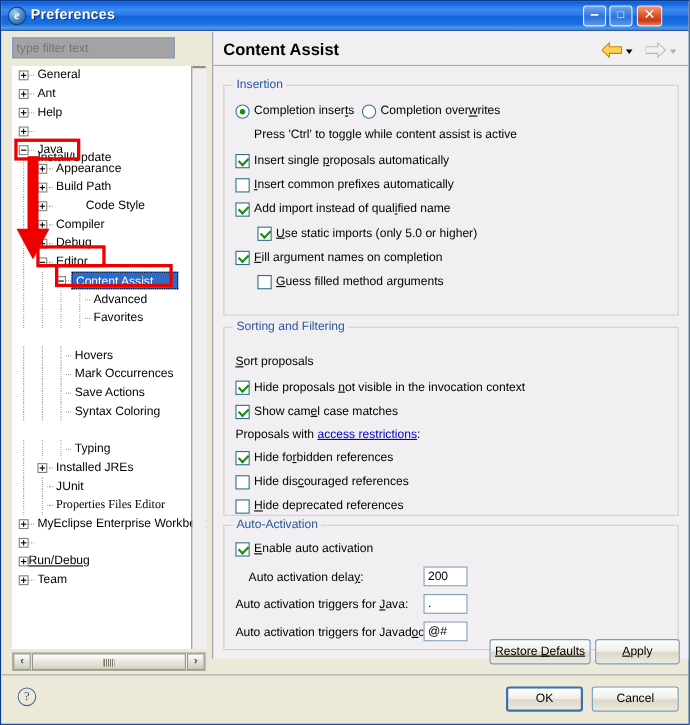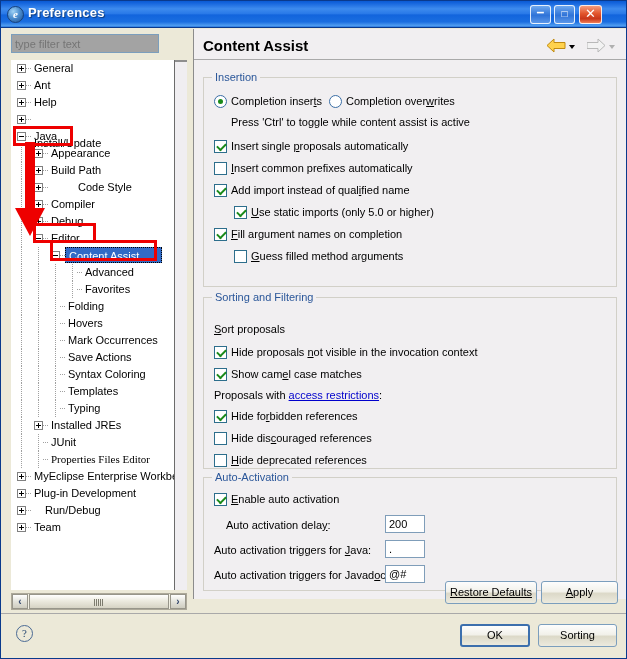--- a/index.html
+++ b/index.html
@@ -441,27 +441,20 @@
         <span class="tlabel" style="left: 74px;">Advanced</span>
       </div>
       <div class="tnode" style="top: 221px; left: 0px; width: 196px;">
         <div class="tvline" style="left: 10px; top: 0px; height: 17px;"></div>
         <div class="tvline" style="left: 27px; top: 0px; height: 17px;"></div>
         <div class="tvline" style="left: 44px; top: 0px; height: 17px;"></div>
         <div class="tdots" style="left: 66px;"></div>
         <div class="tvline" style="left: 61px; top: 0px; height: 17px;"></div>
         <span class="tlabel" style="left: 74px;">Favorites</span>
       </div>
-      <div class="tnode" style="top: 238px; left: 0px; width: 176px;">
-        <div class="tvline" style="left: 10px; top: 0px; height: 17px;"></div>
-        <div class="tvline" style="left: 27px; top: 0px; height: 17px;"></div>
-        <div class="tdots" style="left: 49px;"></div>
-        <div class="tvline" style="left: 44px; top: 0px; height: 17px;"></div>
-        <span class="tlabel" style="left: 57px;">Folding</span>
-      </div>
       <div class="tnode" style="top: 255px; left: 0px; width: 176px;">
         <div class="tvline" style="left: 10px; top: 0px; height: 17px;"></div>
         <div class="tvline" style="left: 27px; top: 0px; height: 17px;"></div>
         <div class="tdots" style="left: 49px;"></div>
         <div class="tvline" style="left: 44px; top: 0px; height: 17px;"></div>
         <span class="tlabel" style="left: 57px;">Hovers</span>
       </div>
       <div class="tnode" style="top: 272px; left: 0px; width: 176px;">
         <div class="tvline" style="left: 10px; top: 0px; height: 17px;"></div>
         <div class="tvline" style="left: 27px; top: 0px; height: 17px;"></div>
@@ -476,27 +469,20 @@
         <div class="tvline" style="left: 44px; top: 0px; height: 17px;"></div>
         <span class="tlabel" style="left: 57px;">Save Actions</span>
       </div>
       <div class="tnode" style="top: 306px; left: 0px; width: 176px;">
         <div class="tvline" style="left: 10px; top: 0px; height: 17px;"></div>
         <div class="tvline" style="left: 27px; top: 0px; height: 17px;"></div>
         <div class="tdots" style="left: 49px;"></div>
         <div class="tvline" style="left: 44px; top: 0px; height: 17px;"></div>
         <span class="tlabel" style="left: 57px;">Syntax Coloring</span>
       </div>
-      <div class="tnode" style="top: 323px; left: 0px; width: 176px;">
-        <div class="tvline" style="left: 10px; top: 0px; height: 17px;"></div>
-        <div class="tvline" style="left: 27px; top: 0px; height: 17px;"></div>
-        <div class="tdots" style="left: 49px;"></div>
-        <div class="tvline" style="left: 44px; top: 0px; height: 17px;"></div>
-        <span class="tlabel" style="left: 57px;">Templates</span>
-      </div>
       <div class="tnode" style="top: 340px; left: 0px; width: 176px;">
         <div class="tvline" style="left: 10px; top: 0px; height: 17px;"></div>
         <div class="tvline" style="left: 27px; top: 0px; height: 17px;"></div>
         <div class="tdots" style="left: 49px;"></div>
         <div class="tvline" style="left: 44px; top: 0px; height: 17px;"></div>
         <span class="tlabel" style="left: 57px;">Typing</span>
       </div>
       <div class="tnode" style="top: 357px; left: 0px; width: 176px;">
         <div class="tvline" style="left: 10px; top: 0px; height: 17px;"></div>
         <div class="tdots" style="left: 32px;"></div>
@@ -516,26 +502,25 @@
         <span class="tlabel" style="left: 40px;">Properties Files Editor</span>
       </div>
       <div class="tnode" style="top: 408px; left: 0px; width: 176px;">
         <div class="tdots" style="left: 15px;"></div>
         <div class="texp plus" style="left: 6px;"></div>
         <span class="tlabel" style="left: 23px;">MyEclipse Enterprise Workbenc</span>
       </div>
       <div class="tnode" style="top: 425px; left: 0px; width: 176px;">
         <div class="tdots" style="left: 15px;"></div>
         <div class="texp plus" style="left: 6px;"></div>
-        <span class="tlabel" style="left: 23px;">Plug-in Development</span>
       </div>
       <div class="tnode" style="top: 442px; left: 0px; width: 176px;">
         <div class="tdots" style="left: 15px;"></div>
         <div class="texp plus" style="left: 6px;"></div>
-        <span class="tlabel" style="left: 34px;">Run/Debug</span>
+        <span class="tlabel" style="left: 15px; text-decoration: underline;">Run/Debug</span>
       </div>
       <div class="tnode" style="top: 459px; left: 0px; width: 176px;">
         <div class="tdots" style="left: 15px;"></div>
         <div class="texp plus" style="left: 6px;"></div>
         <span class="tlabel" style="left: 23px;">Team</span>
       </div>
     </div>
   <div id="tree-vsep"></div>
   <div id="tree-right-strip"></div>
 
@@ -655,20 +640,20 @@
   <div class="btn" id="btn-restore">Restore <span class="mn">D</span>efaults</div>
   <div class="btn" id="btn-apply"><span class="mn">A</span>pply</div>
 
   <div id="bottom-sep"></div>
 
   <div id="help-icon">?</div>
 
   <div class="btn default" id="btn-ok">
       <span>OK</span>
     </div>
-  <div class="btn" id="btn-cancel">Sorting</div>
+  <div class="btn" id="btn-cancel">Cancel</div>
 
   <div class="anno-box" id="anno-java"></div>
   <div id="anno-arrow-shaft"></div>
   <div id="anno-arrow-head"></div>
   <div class="anno-box" id="anno-editor"></div>
   <div class="anno-box" id="anno-ca"></div>
 </div>
 
 </body></html>

